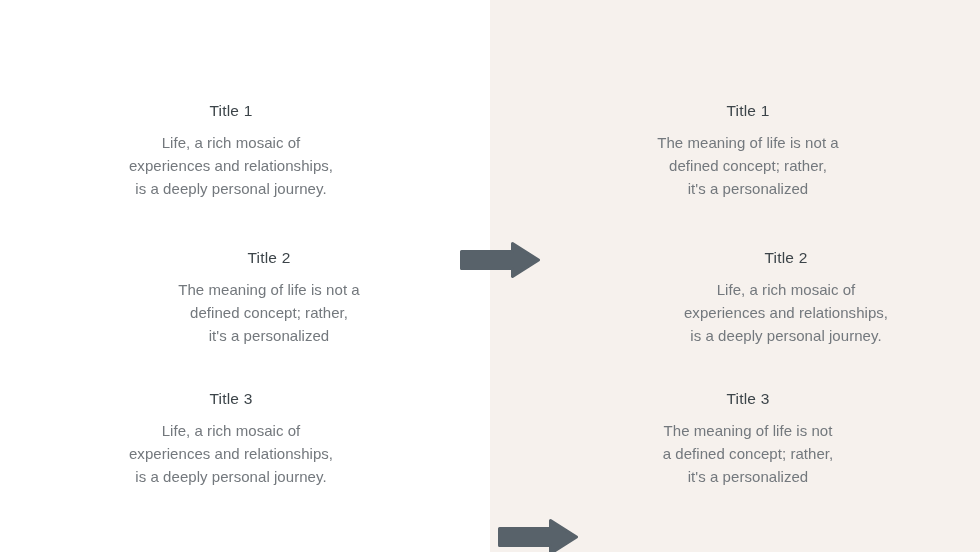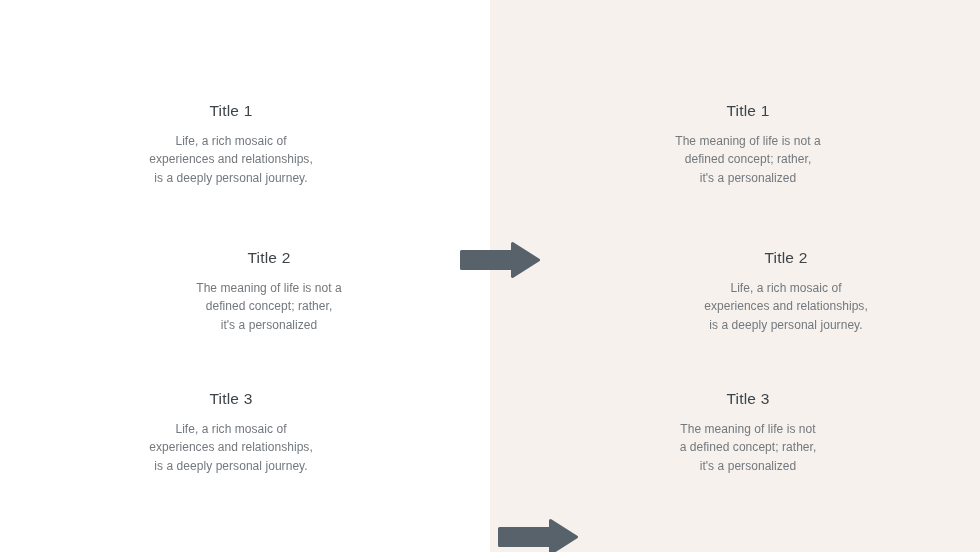--- a/index.html
+++ b/index.html
@@ -66,21 +66,21 @@
   .cell-title {
     margin: 0 0 13px 0;
     font-size: 15.5px;
     font-weight: 400;
     letter-spacing: 0.2px;
     color: #3c4449;
     line-height: 1.1;
   }
   .cell-body {
     margin: 0;
-    font-size: 12px;
+    font-size: 15px;
     font-weight: 400;
     line-height: 1.52;
     letter-spacing: 0.05px;
     color: #73787d;
     white-space: pre-line;
   }
 
   
   .arrow {
     position: absolute;

